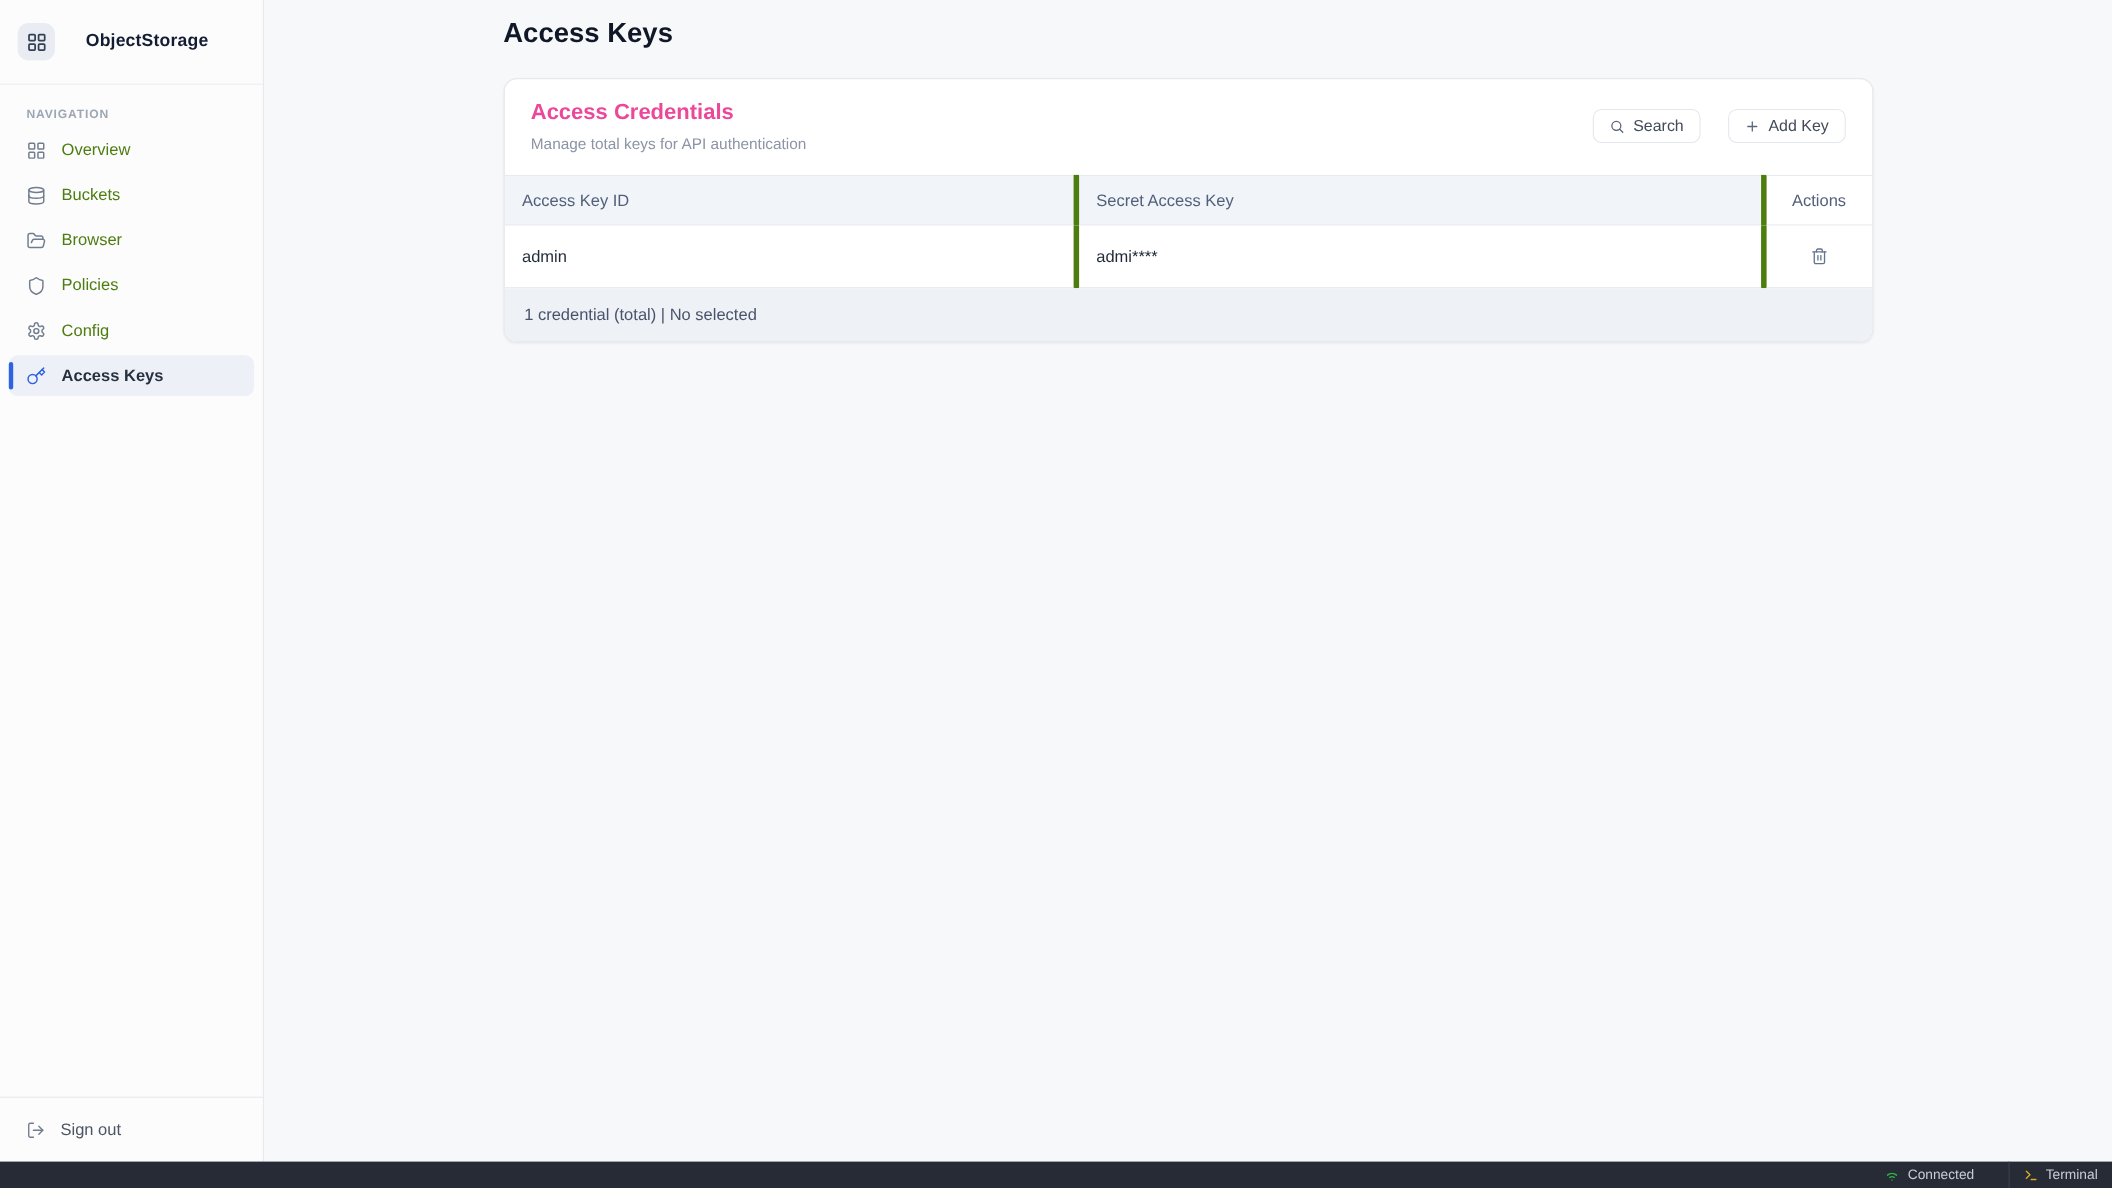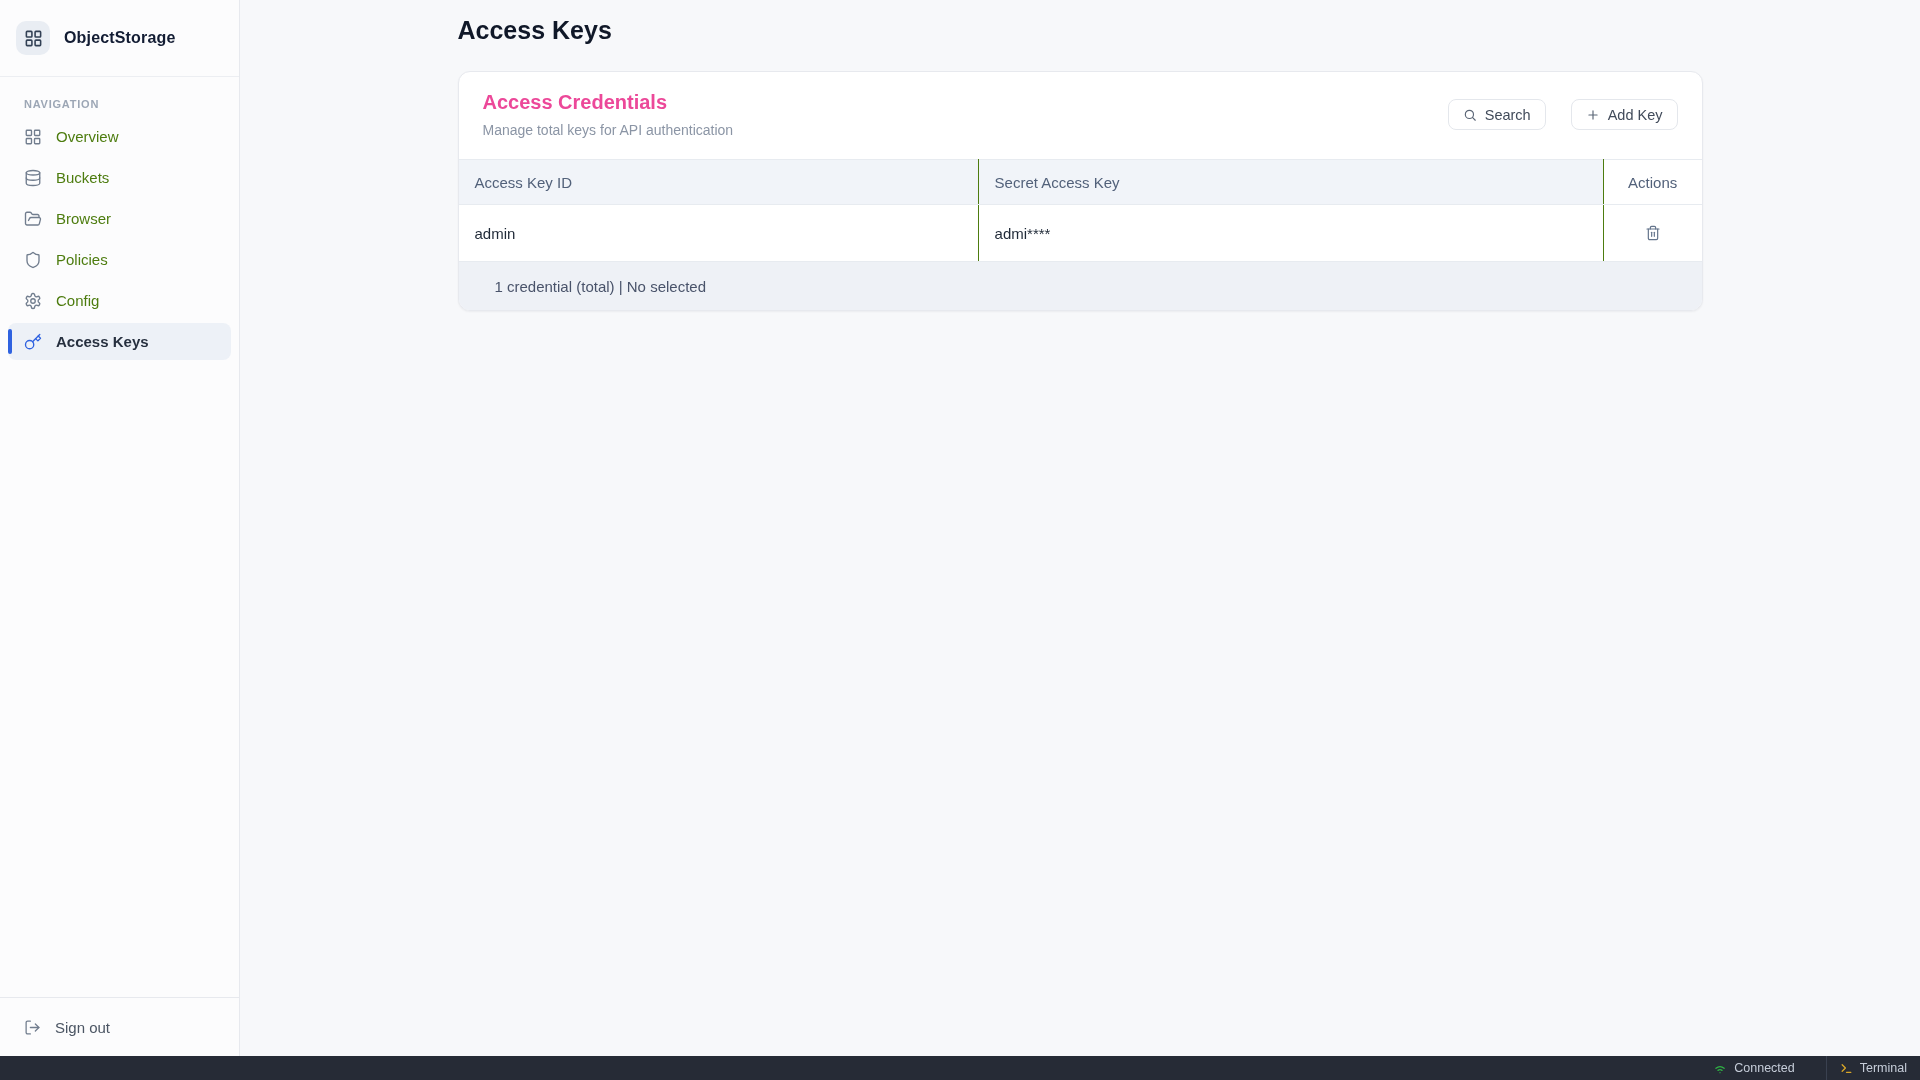--- a/index.html
+++ b/index.html
@@ -15,21 +15,21 @@
 
   
   .sidebar {
     width: 240px; min-width: 240px;
     background: #fcfcfd;
     border-right: 1px solid #e7e9ee;
     display: flex; flex-direction: column;
   }
   .sidebar-header {
     height: 77px; display: flex; align-items: center;
-    padding: 0 16px; gap: 14px;
+    padding: 0 16px; gap: 28px;
     border-bottom: 1px solid #eceef2;
   }
   .logo-box {
     width: 34px; height: 34px; border-radius: 10px;
     background: #e9edf3; color: #334155;
     display: flex; align-items: center; justify-content: center;
   }
   .app-title { font-size: 16px; font-weight: 700; color: #121c33; letter-spacing: .01em; }
 
   .nav-section-label {
@@ -90,35 +90,35 @@
   }
   .btn .btn-icon { color: #5b6676; display: flex; }
 
   table.keys { width: 100%; border-collapse: collapse; table-layout: fixed; }
   .keys th {
     height: 45px; background: #f1f4f9;
     border-top: 1px solid #e7ebf0; border-bottom: 1px solid #e7ebf0;
     font-size: 15px; font-weight: 500; color: #52617a;
     text-align: left; padding: 0 24px;
   }
-  .keys th:not(:last-child), .keys td:not(:last-child) { border-right: 1px solid #4d7c0f; padding-left: 16px; }
+  .keys th:not(:last-child), .keys td:not(:last-child) { border-right: 5px solid #4d7c0f; padding-left: 16px; }
   .keys th.actions-col { background: #ffffff; text-align: center; padding: 0; }
   .keys td {
     height: 57px; font-size: 15px; color: #1f2937;
     padding: 0 24px; border-bottom: 1px solid #e7ebf0;
     background: #ffffff;
   }
   .keys td.actions-cell { text-align: center; padding: 0; }
   .icon-btn {
     background: none; border: none; padding: 4px; cursor: pointer;
     color: #64748b; display: inline-flex; vertical-align: middle;
   }
   .card-footer {
     height: 48px; background: #eef1f6;
-    display: flex; align-items: center; padding: 0 36px;
+    display: flex; align-items: center; padding: 0 18px;
     font-size: 15px; font-weight: 500; color: #49536a;
   }
 
   
   .statusbar {
     height: 24px; min-height: 24px;
     background: #262b36;
     display: flex; justify-content: flex-end; align-items: stretch;
     font-size: 12.5px; color: #c6cdd9; gap: 18px;
   }

